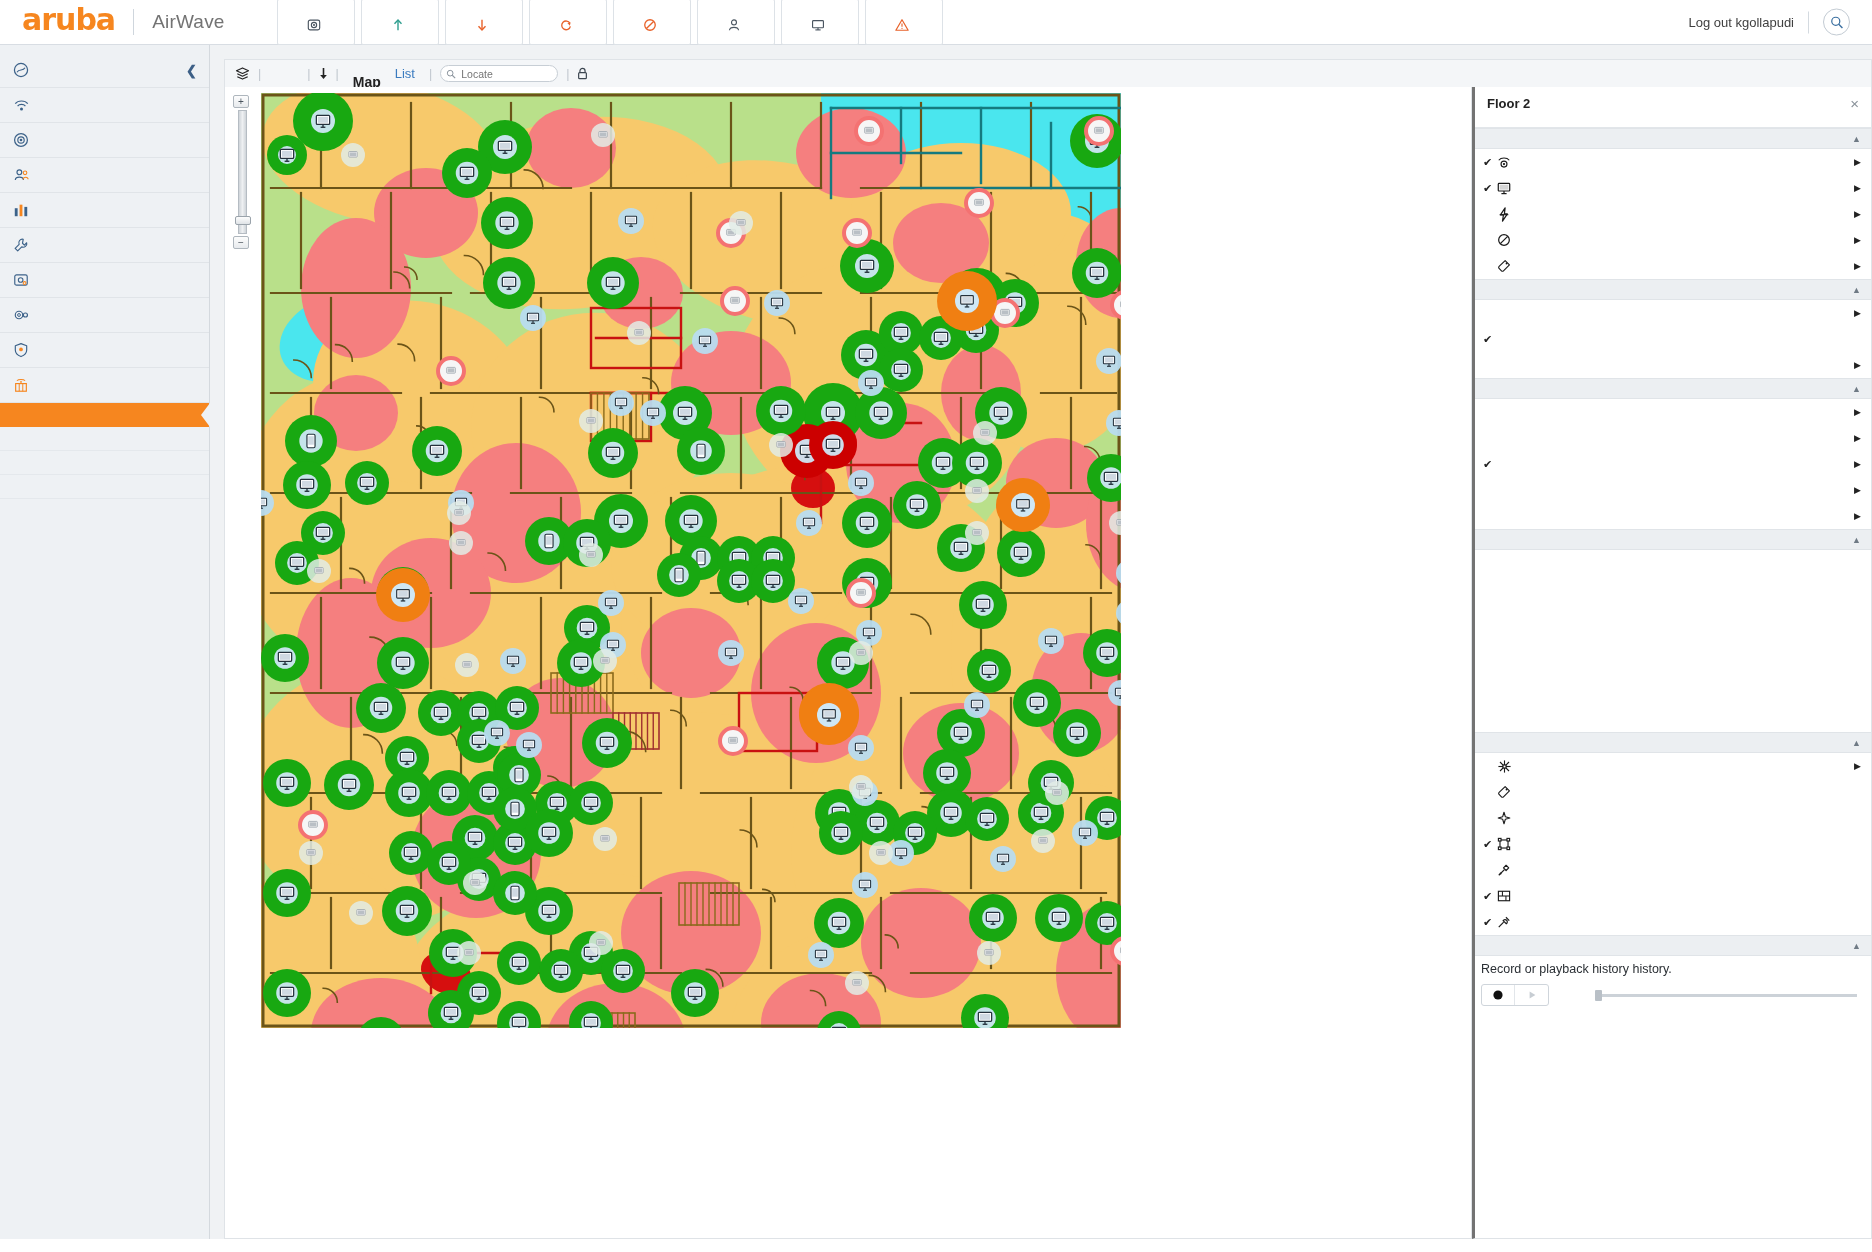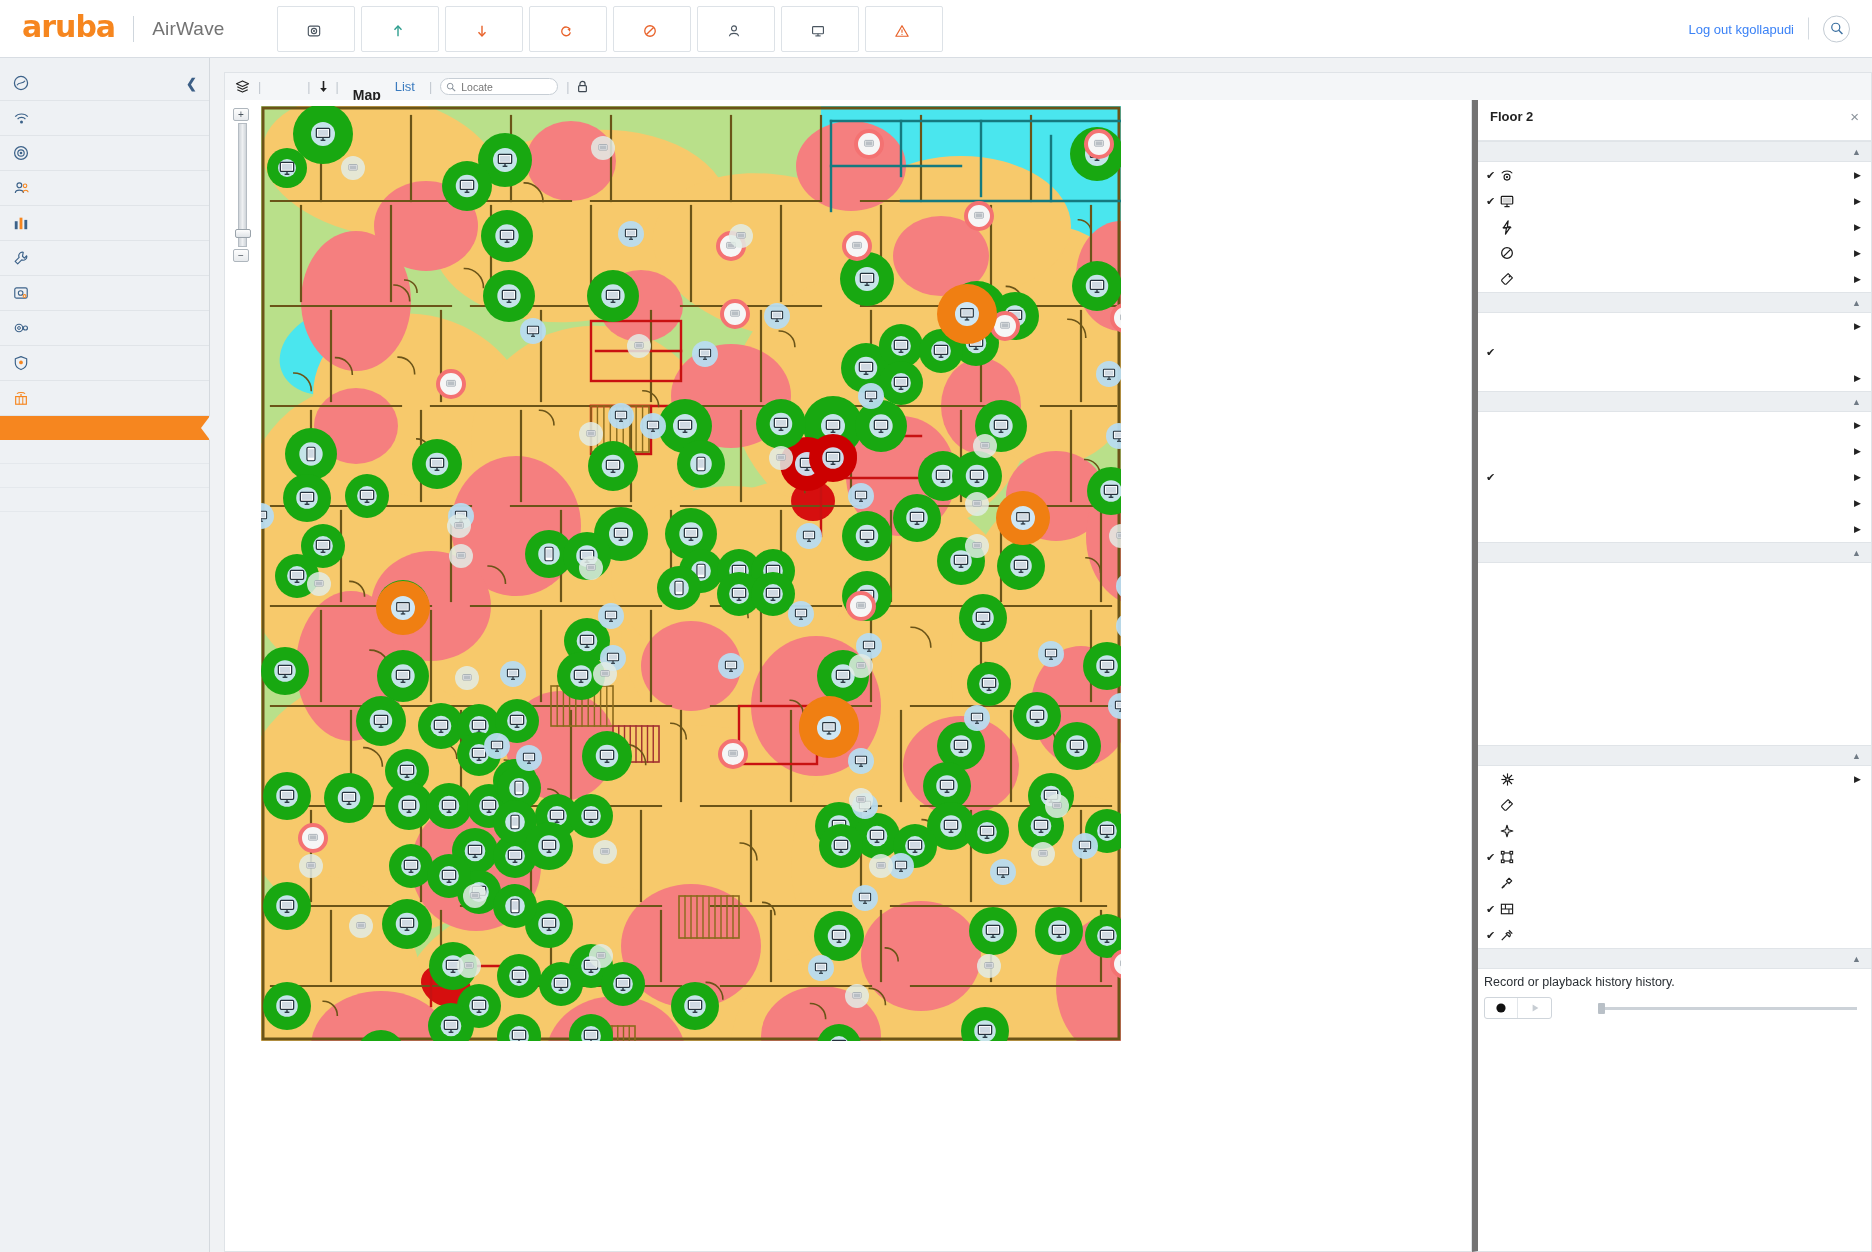--- a/index.html
+++ b/index.html
@@ -10,21 +10,21 @@
     overflow: hidden;
     background: #ffffff;
     font-family: "Liberation Sans", sans-serif;
     font-size: 13px;
     color: #333;
   }
 
   
   .topbar {
     position: relative;
-    height: 58px;
+    height: 45px;
     background: #ffffff;
     border-bottom: 1px solid #d8dde3;
     display: flex;
     align-items: center;
     padding: 8px 22px;
   }
   .logo {
     font-family: "DejaVu Sans", sans-serif;
     font-size: 30px;
     font-weight: bold;
@@ -84,21 +84,21 @@
     position: absolute;
     right: 22px;
     top: 50%;
     transform: translateY(-50%);
     display: flex;
     align-items: center;
     gap: 14px;
   }
   .logout-link {
     font-size: 13px;
-    color: #3b82f6;
+    color: #404040;
     cursor: pointer;
   }
   .vdiv { width: 1px; height: 22px; background: #d4dae0; }
   .search-circle {
     width: 27px; height: 27px;
     border: 1px solid #c3cbd3;
     border-radius: 50%;
     display: flex; align-items: center; justify-content: center;
     cursor: pointer;
     background: #fff;
@@ -277,21 +277,21 @@
     cursor: grab;
   }
 
   
   .right-panel {
     width: 400px;
     flex: 0 0 400px;
     background: #ffffff;
     border: 1px solid #dfe3e7;
     border-top: none;
-    border-left: 6px solid #737373;
+    border-left: 3px solid #737373;
     display: flex;
     flex-direction: column;
     overflow: hidden;
     position: relative;
   }
   .rp-title-row {
     display: flex; align-items: center; justify-content: space-between;
     padding: 9px 12px 5px 12px;
   }
   .rp-title { font-size: 13px; font-weight: bold; color: #222; }

